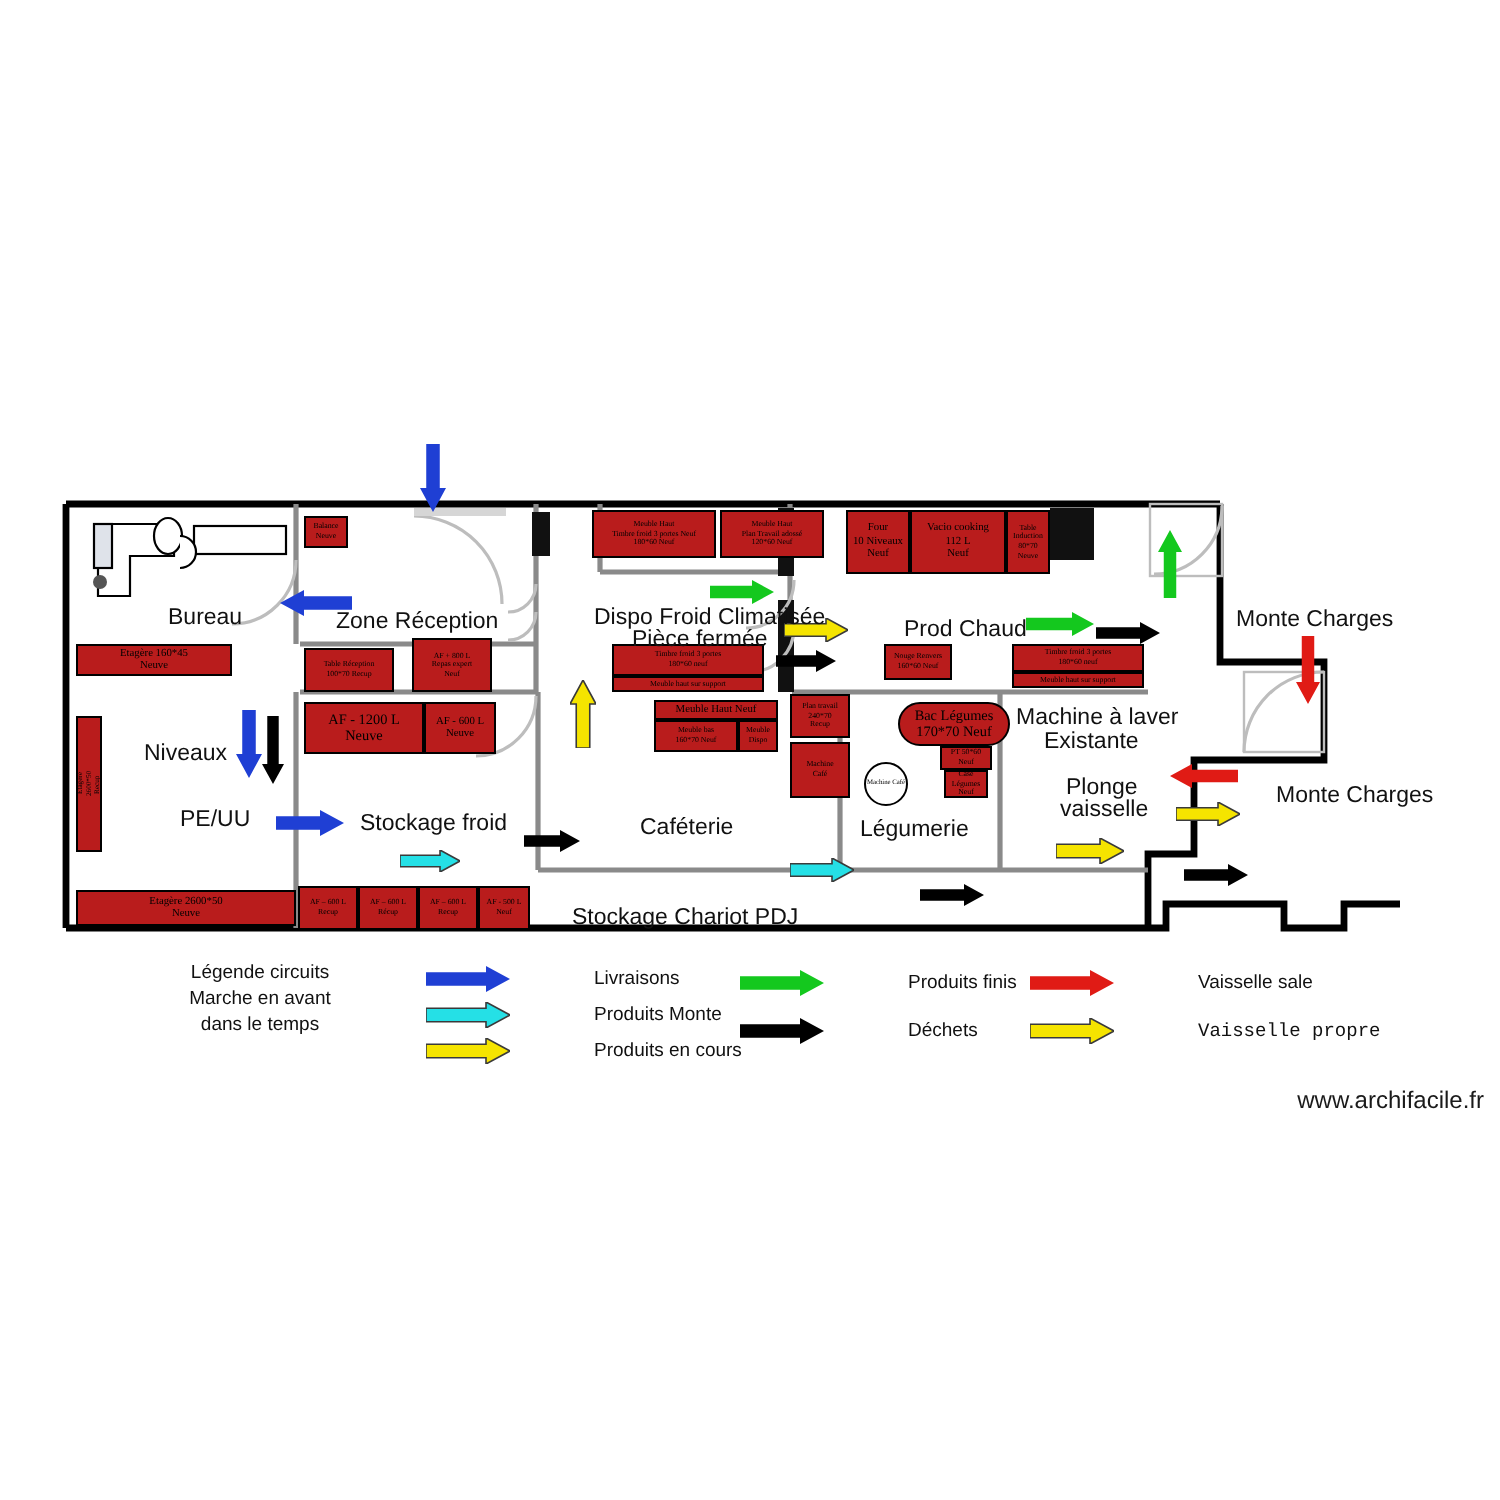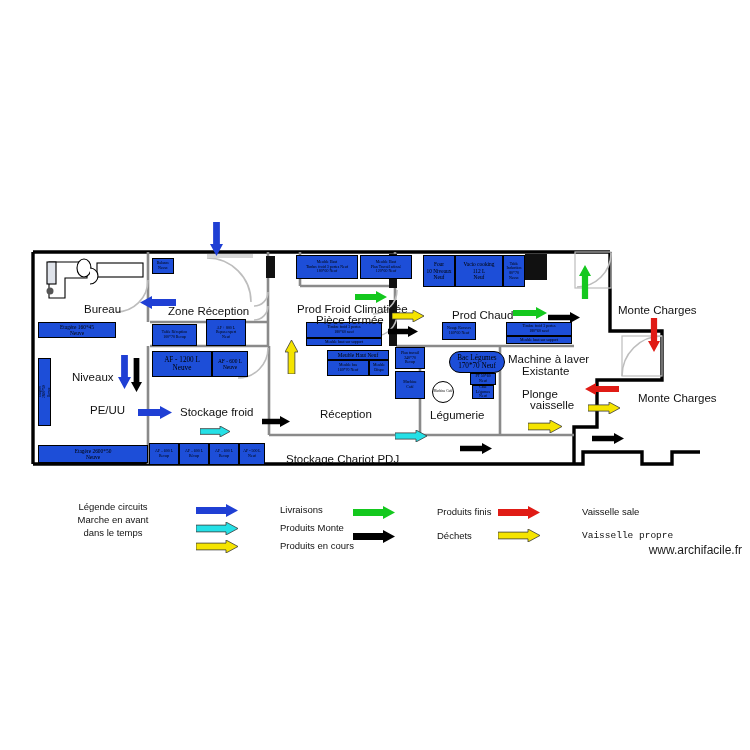--- a/index.html
+++ b/index.html
@@ -7,21 +7,21 @@
   #stage{position:relative;width:750px;height:750px;background:#fff;}
 
   .plan{position:absolute;left:0;top:0;width:750px;height:750px;}
 
   
   .roomlbl{position:absolute;font-family:"Liberation Sans",sans-serif;color:#111;
            white-space:nowrap;line-height:1.05;}
   .roomlbl.big{font-size:11.5px;}
 
   
-  .eqbox{position:absolute;border:1px solid #000;background:#1d4ed8;box-sizing:border-box;
+  .eqbox{position:absolute;border:1px solid #000;background:#b91c1c;box-sizing:border-box;
          font-family:"Liberation Serif",serif;font-size:3.9px;line-height:1.18;
          color:#000;text-align:center;display:flex;flex-direction:column;
          align-items:center;justify-content:center;padding:0 1px;overflow:hidden;}
   .eqbox.m{font-size:5.4px;}
   .eqbox.l{font-size:7.2px;}
   .eqbox.vert{writing-mode:vertical-rl;transform:rotate(180deg);font-size:3.6px;}
   .eqcircle{position:absolute;border:1px solid #000;border-radius:50%;background:#fff;
             font-family:"Liberation Serif",serif;font-size:3.4px;line-height:1.1;
             display:flex;flex-direction:column;align-items:center;justify-content:center;
             text-align:center;color:#000;}
@@ -306,34 +306,34 @@
         </svg></div>
     </div>
 
   <div id="room-layer">
       <div class="roomlbl big" style="left: 84px; top: 303px;">Bureau</div>
       <div class="roomlbl big" style="left: 168px; top: 305px; text-align: center;">Zone Réception</div>
       <div class="roomlbl big" style="left: 72px; top: 371px;">Niveaux</div>
       <div class="roomlbl big" style="left: 90px; top: 404px;">PE/UU</div>
       <div class="roomlbl big" style="left: 180px; top: 406px;">Stockage froid</div>
       <div class="roomlbl big" style="left: 286px; top: 453px;">Stockage Chariot PDJ</div>
-      <div class="roomlbl big" style="left: 297px; top: 303px;">Prod Froid Climatisée</div>
+      <div class="roomlbl big" style="left: 297px; top: 303px;">Dispo Froid Climatisée</div>
       <div class="roomlbl big" style="left: 316px; top: 314px;">Pièce fermée</div>
-      <div class="roomlbl big" style="left: 320px; top: 408px;">Réception</div>
+      <div class="roomlbl big" style="left: 320px; top: 408px;">Caféterie</div>
       <div class="roomlbl big" style="left: 430px; top: 409px;">Légumerie</div>
       <div class="roomlbl big" style="left: 452px; top: 309px;">Prod Chaud</div>
       <div class="roomlbl big" style="left: 508px; top: 353px;">Machine à laver</div>
       <div class="roomlbl big" style="left: 522px; top: 365px;">Existante</div>
-      <div class="roomlbl big" style="left: 522px; top: 388px;">Plonge</div>
+      <div class="roomlbl big" style="left: 533px; top: 388px;">Plonge</div>
       <div class="roomlbl big" style="left: 530px; top: 399px;">vaisselle</div>
       <div class="roomlbl big" style="left: 618px; top: 304px;">Monte Charges</div>
       <div class="roomlbl big" style="left: 638px; top: 392px;">Monte Charges</div>
     </div>
 
-  <div class="legend" style="left:48px;top:481px;width:560px;height:52px;margin-top:20px;">
+  <div class="legend" style="left:65px;top:481px;width:560px;height:52px;">
     <div class="ltitle" id="legend-title">
         <div>Légende circuits</div>
         <div>Marche en avant</div>
         <div>dans le temps</div>
       </div>
     <div id="legend-items">
         <div class="lg-item" style="left: 148px; top: 2px;">
           <div style="position: relative; width: 42px; height: 13px;"><svg width="42" height="13" viewBox="0 0 42 13">
               <path d="M0 3.12 H30 V0 L42 6.5 L30 13 V9.879999999999999 H0 Z" fill="#1f3fd4" stroke="none" stroke-width="0"></path>
             </svg></div>

